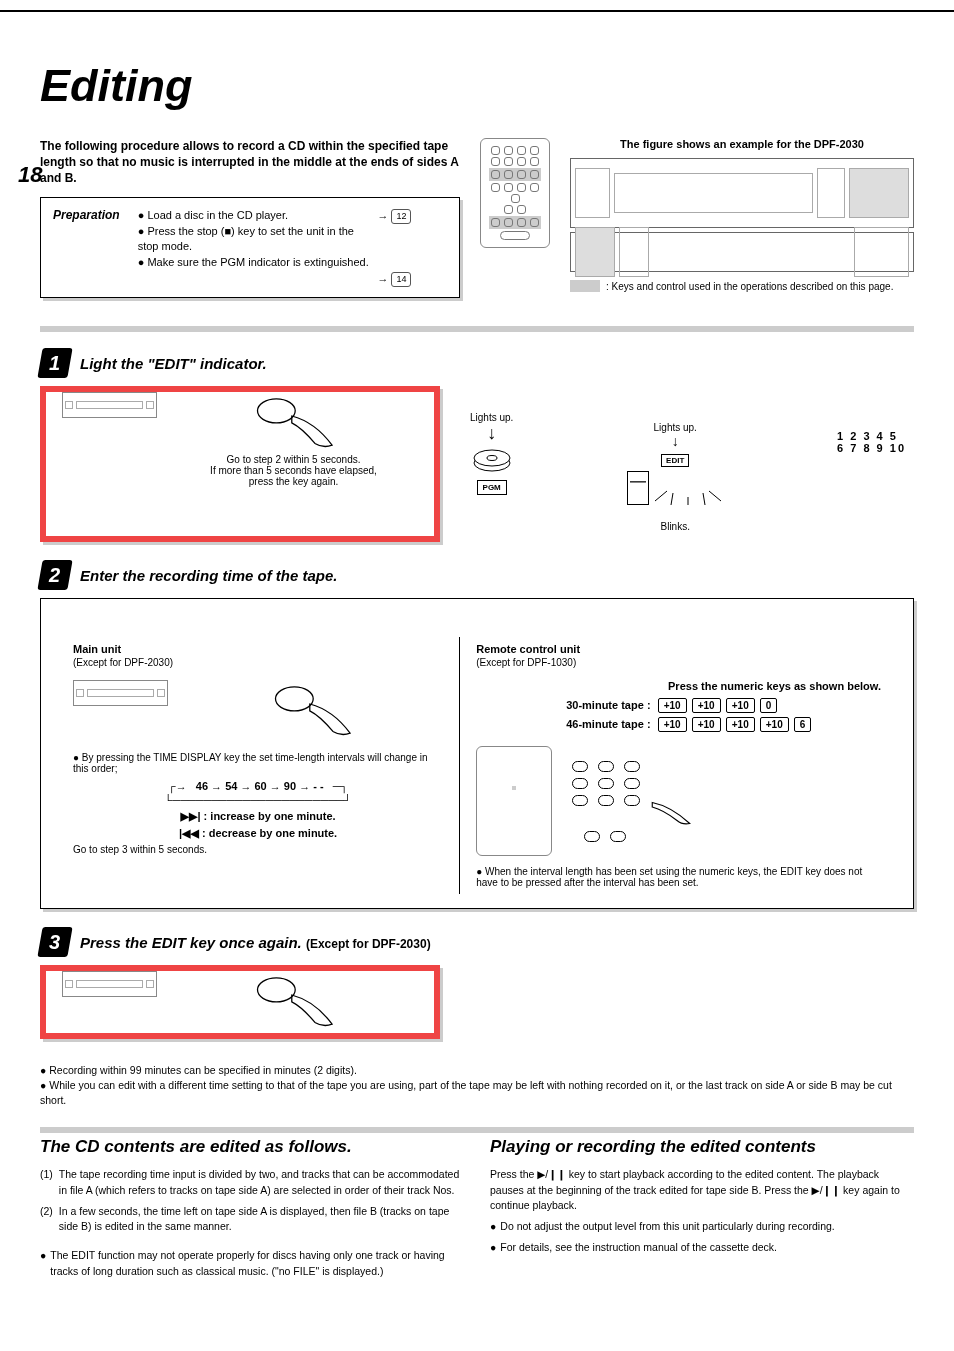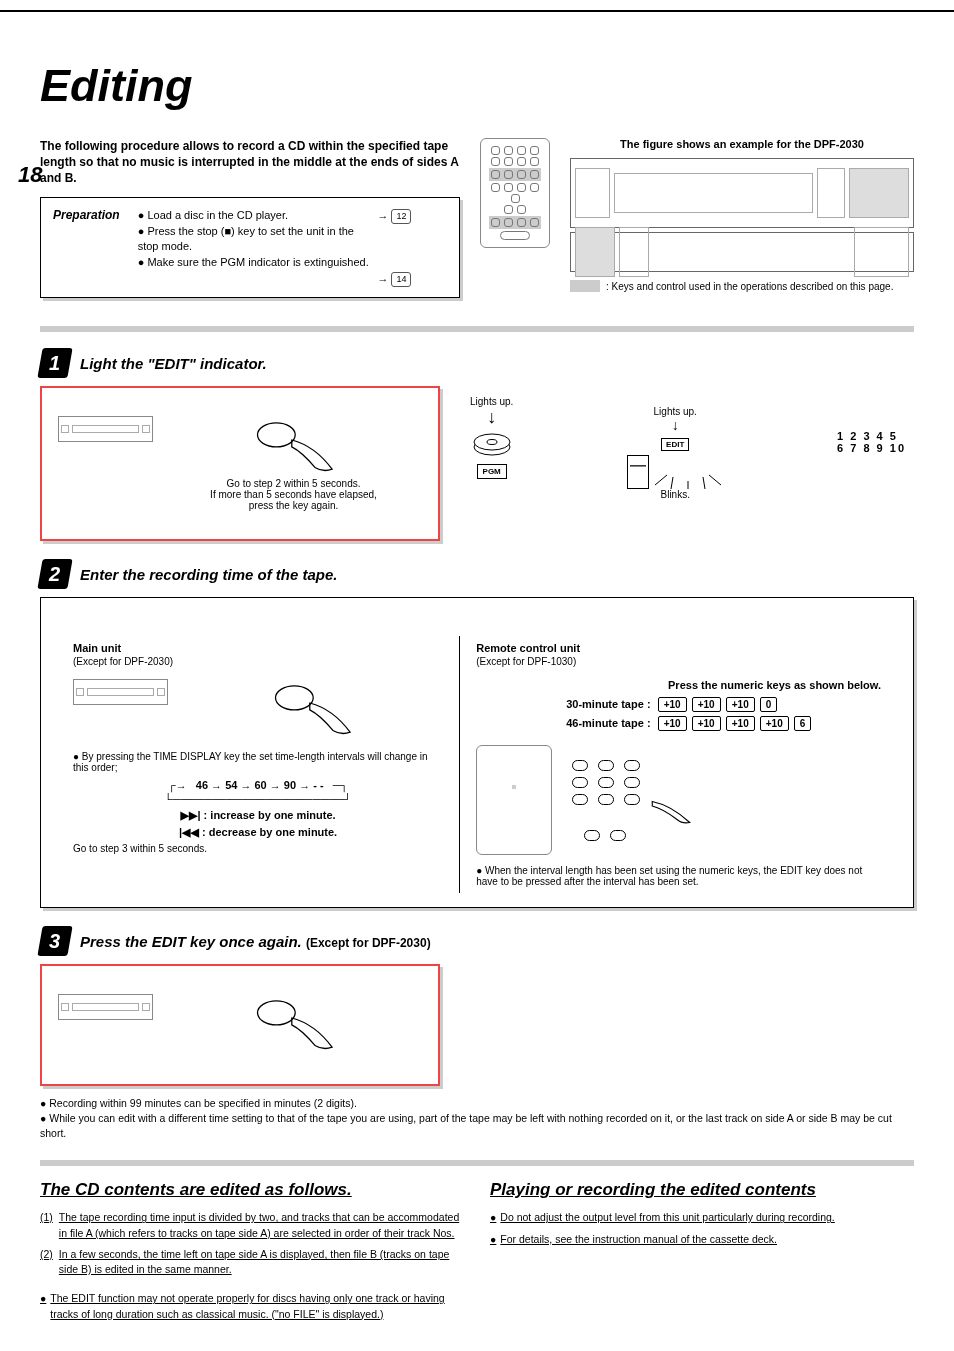--- a/index.html
+++ b/index.html
@@ -26,47 +26,47 @@
   .player-diag .part { width:60px; height:50px; border:1px solid #aaa;}
   .legend-row { display:flex; align-items:center; font-size:10px; margin-top:8px; }
   .legend-swatch { width:30px; height:12px; background:#ccc; margin-right:6px;}
   .section-sep { height:6px; background:#ccc; margin:28px 0 16px 0; }
   .step-row { display:flex; gap:22px; margin-bottom:18px;}
   .step-heading { display:flex; align-items:center; gap:10px; margin-bottom:8px;}
   .step-num { width:30px; height:30px; background:#000; color:#fff; font-weight:bold; font-style:italic; font-size:20px; display:flex; align-items:center; justify-content:center; transform: skewX(-10deg); border-radius:3px;}
   .step-num span { transform: skewX(10deg); }
   .step-title { font-size:15px; font-weight:bold; font-style:italic;}
   .step-note { font-size:12px; font-weight:bold; font-style:normal;}
-  .panel { border:2px solid #ef4444; padding:28px 16px; box-shadow:3px 3px 0 #ccc; font-size:11px; }
+  .panel { border:6px solid #ef4444; padding:0 16px; box-shadow:3px 3px 0 #ccc; font-size:11px; }
   .panel-row { display:flex; gap:12px; align-items:flex-start;}
   .panel-left { width:400px;}
   .device-diag { width:95px; height:26px; border:1px solid #888; display:flex; align-items:center; justify-content:space-around; padding:1px 2px;}
   .device-diag .sq{width:8px;height:8px;border:1px solid #aaa;}
   .device-diag .bar{flex:1;height:8px;border:1px solid #aaa;margin:0 3px;}
   .hand-svg { width:95px; height:60px;}
   .caption-small { font-size:10px; text-align:center;}
-  .sub-label { font-size:10px; text-align:center;}
+  .sub-label { font-size:10px; text-align:center;margin-top:16px;}
   .display-diag { display:flex; gap:10px; align-items:flex-start; }
   .pgm-box{ border:1px solid #000; font-size:8px; padding:2px 5px; font-weight:bold; display:inline-block;}
   .edit-box{ border:1px solid #000; font-size:8px; padding:1px 4px; font-weight:bold; display:inline-block;}
   .track-grid{ font-size:11px; font-weight:bold; letter-spacing:2px;}
   .seg { width:22px; height:34px; border:1px solid #000; display:inline-flex;align-items:center;justify-content:center; font-size:16px;font-family:monospace;}
   .big-panel { border:1px solid #000; padding:14px 16px; box-shadow:3px 3px 0 #ccc; font-size:11px; display:flex; gap:0;}
   .big-panel .col { padding:6px 16px;margin-top:24px;}
   .big-panel .col-left{ width:48%; border-right:1px solid #000;}
   .big-panel .col-right{ width:52%;}
   .panel-head { font-weight:bold; font-size:11px; margin-bottom:2px;}
   .panel-sub { font-size:10px; margin-bottom:12px;}
   .sequence{ text-align:center; font-weight:bold; font-size:11px; margin:4px 0;}
   .small-txt{ font-size:10px;}
   .flowbox{ display:inline-block; border:1px solid #000; padding:2px 6px;}
   .keycap{ display:inline-block; border:1px solid #000; border-radius:2px; padding:1px 5px; font-size:10px; font-weight:bold; margin:0 1px;}
   .num-right{ text-align:left;}
-  .footnotes { font-size:10.5px; line-height:1.4; margin-top:10px;}
-  .bottom-row{ display:flex; gap:26px; margin-top:20px; border-top:6px solid #ccc; padding-top:14px;text-decoration:underline;}
+  .footnotes { font-size:10.5px; line-height:1.4; margin-top:24px;}
+  .bottom-row{ display:flex; gap:26px; margin-top:20px; border-top:6px solid #ccc; padding-top:4px;}
   .bottom-row .col{ width:50%;}
   .bottom-row h3{ font-size:17px; font-style:italic; font-weight:bold; margin-bottom:10px;}
   .bottom-row p, .bottom-row li { font-size:10.5px; line-height:1.45;}
   .num-list{ list-style:none;}
   .num-list li{ display:flex; gap:6px; margin-bottom:6px;}
   .b-list{ list-style:none;}
   .b-list li{ display:flex; gap:4px; margin-top:6px;}
   .remote-big { width:76px; height:110px; border:1px solid #888; border-radius:6px; display:flex; flex-direction:column; align-items:center; justify-content:space-around; padding:6px 4px;}
   .numpad-col{ display:flex; flex-direction:column; gap:6px; align-items:flex-start;}
   .numpad-row{ display:flex; gap:10px;}
@@ -384,20 +384,21 @@
       </ol>
       <ul class="b-list" style="margin-top:14px">
         <li>
             <span>●</span>
             <span>The EDIT function may not operate properly for discs having only one track or having tracks of long duration such as classical music. ("no FILE" is displayed.)</span>
           </li>
       </ul>
     </div>
     <div class="col">
       <h3>Playing or recording the edited contents</h3>
+      <p>Press the ▶/❙❙ key to start playback according to the edited content. The playback pauses at the beginning of the track edited for tape side B. Press the ▶/❙❙ key again to continue playback.</p>
       <ul class="b-list">
         <li>
             <span>●</span>
             <span>Do not adjust the output level from this unit particularly during recording.</span>
           </li>
         <li>
             <span>●</span>
             <span>For details, see the instruction manual of the cassette deck.</span>
           </li>
       </ul>

